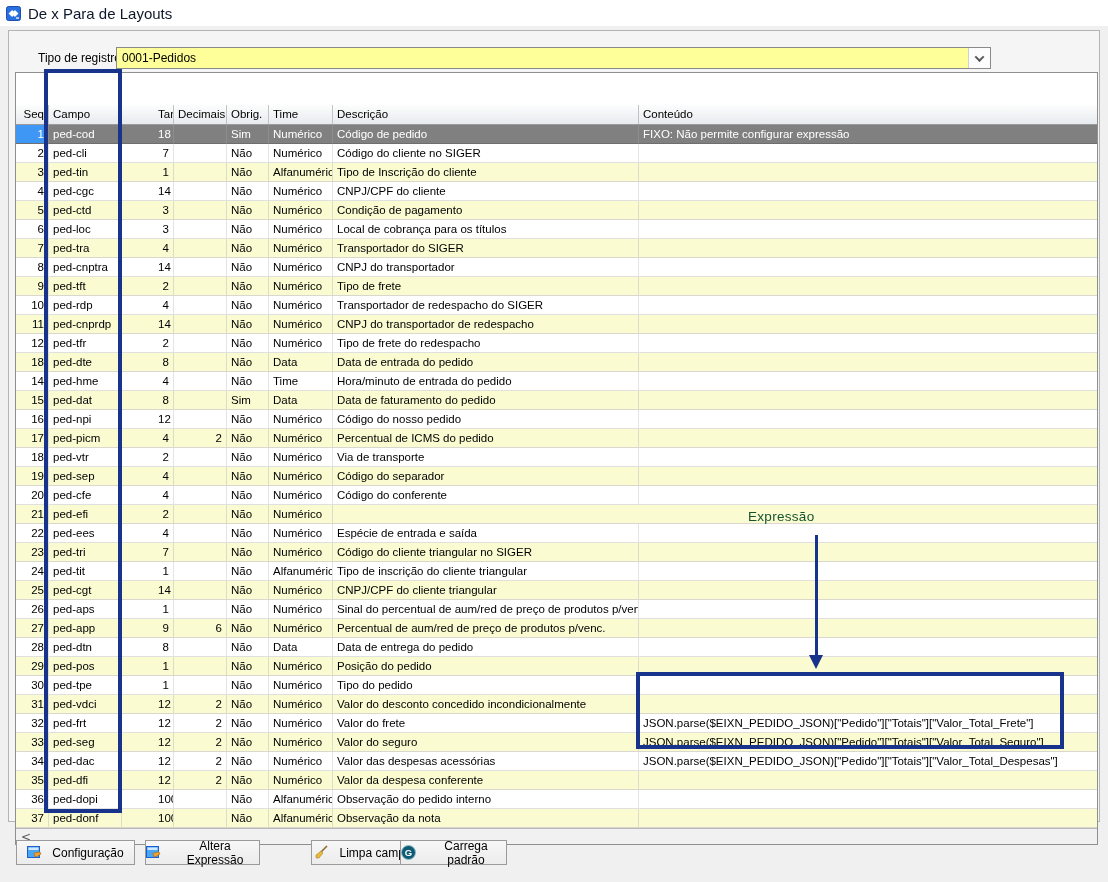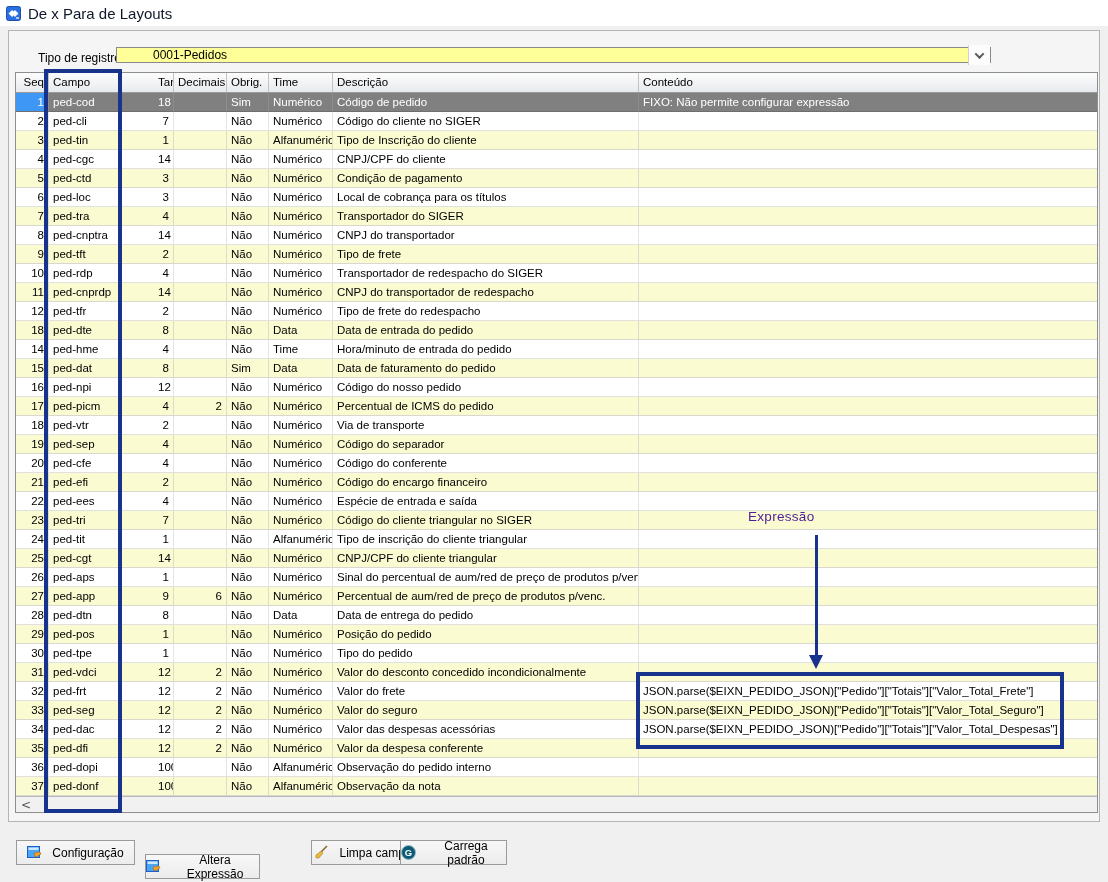--- a/index.html
+++ b/index.html
@@ -19,37 +19,37 @@
   }
   .titlebar .app-ico { width:15px; height:15px; flex:0 0 auto; }
   .titlebar .ttl { font-size:15px; color:#0f172a; }
   
   .panel {
     position:absolute; left:8px; top:30px; width:1092px; height:792px;
     background:#f5f5f5; border:1px solid #b4b4b4;
   }
   .rec-label { position:absolute; left:29px; top:20px; font-size:12px; color:#000; }
   .combo {
-    position:absolute; left:107px; top:16px; width:875px; height:16px;
-    background:#ffff99; border:1px solid #8a8a8a; display:flex; align-items:center;padding-left:31px;
+    position:absolute; left:107px; top:16px; width:875px; height:22px;
+    background:#ffff99; border:1px solid #8a8a8a; display:flex; align-items:center;
   }
   .combo .val { flex:1; padding-left:5px; font-size:12px; }
   .combo .dd-btn {
     width:22px; height:20px; background:#fcfcfc; border-left:1px solid #d0d0d0;
     display:flex; align-items:center; justify-content:center; cursor:default;
   }
   .combo .chev { width:7px; height:7px; border-right:2px solid #5a5a5a; border-bottom:2px solid #5a5a5a; transform:rotate(45deg) translate(-1px,-1px); }
   
   .grid {
     position:absolute; left:6px; top:41px; width:1083px;
     background:#fff; border:1px solid #8f8f8f;
   }
   .grid-header { display:flex; height:20px;
     background:linear-gradient(#fdfdfd,#e7eaee);
-    border-bottom:1px solid #9b9b9b; }
+    border-bottom:1px solid #9b9b9b;margin-top:32px; }
   .hcell {
     font-size:11.5px; line-height:19px; padding:0 4px;
     border-right:1px solid #c3c3c3; overflow:hidden; white-space:nowrap;
   }
   .grid-row { display:flex; height:19px; }
   .grid-row.odd  { background:#fbfbd2; }
   .grid-row.even { background:#ffffff; }
   .cell {
     font-size:11.5px; line-height:18px; padding:0 4px;
     border-right:1px solid #dddccb; border-bottom:1px solid #d8d8cf;
@@ -75,41 +75,41 @@
   .annot-rect-campo {
     position:absolute; left:44px; top:69px; width:78px; height:744px;
     border:4px solid #17338c; pointer-events:none; z-index:5;
   }
   .annot-rect-expr {
     position:absolute; left:636px; top:672px; width:428px; height:77px;
     border:4px solid #17338c; pointer-events:none; z-index:5;
   }
   .annot-label {
     position:absolute; left:748px; top:509px; z-index:6;
-    color:#4c1d95; font-size:13.5px; letter-spacing:0.3px;
+    color:#14532d; font-size:13.5px; letter-spacing:0.3px;
   }
   .annot-arrow-line {
     position:absolute; left:815px; top:535px; width:3px; height:122px;
     background:#17338c; z-index:6;
   }
   .annot-arrow-head {
     position:absolute; left:809px; top:655px; z-index:6;
     width:0; height:0; border-left:7px solid transparent; border-right:7px solid transparent;
     border-top:14px solid #17338c;
   }
   
   .btn {
     position:absolute; top:840px; height:25px;
     background:linear-gradient(#f7f7f7,#ececec); border:1px solid #9a9a9a;
     display:flex; align-items:center; justify-content:center; gap:10px;
     font-size:12px; cursor:default;
   }
   .btn svg { flex:0 0 auto; }
   .btn-1 { left:16px;  width:119px; }
-  .btn-2 { left:145px; width:115px;margin-top:14px; }
+  .btn-2 { left:145px; width:115px; }
   .btn-3 { left:281px; width:104px;margin-left:30px; }
   .btn-4 { left:400px; width:107px; }
 </style>
 </head>
 <body>
 
 <div class="titlebar">
   <svg class="app-ico" viewBox="0 0 15 15">
     <rect x="0.5" y="0.5" width="14" height="14" rx="2" fill="#2a6fe0" stroke="#1a4fb0"></rect>
     <polygon points="4,11 9,11 9,9 11,9 11,4 6,4 6,6 4,6" fill="#ffffff" transform="rotate(45 7.5 7.5)"></polygon>
@@ -339,21 +339,20 @@
           <div class="cell c6">Código do conferente</div>
           <div class="cell c7"></div>
         </div>
         <div class="grid-row odd">
           <div class="cell c0">21</div>
           <div class="cell c1">ped-efi</div>
           <div class="cell c2">2</div>
           <div class="cell c3"></div>
           <div class="cell c4">Não</div>
           <div class="cell c5">Numérico</div>
-          <div class="cell c6">Código do encargo financeiro</div>
           <div class="cell c7"></div>
         </div>
         <div class="grid-row even">
           <div class="cell c0">22</div>
           <div class="cell c1">ped-ees</div>
           <div class="cell c2">4</div>
           <div class="cell c3"></div>
           <div class="cell c4">Não</div>
           <div class="cell c5">Numérico</div>
           <div class="cell c6">Espécie de entrada e saída</div>

